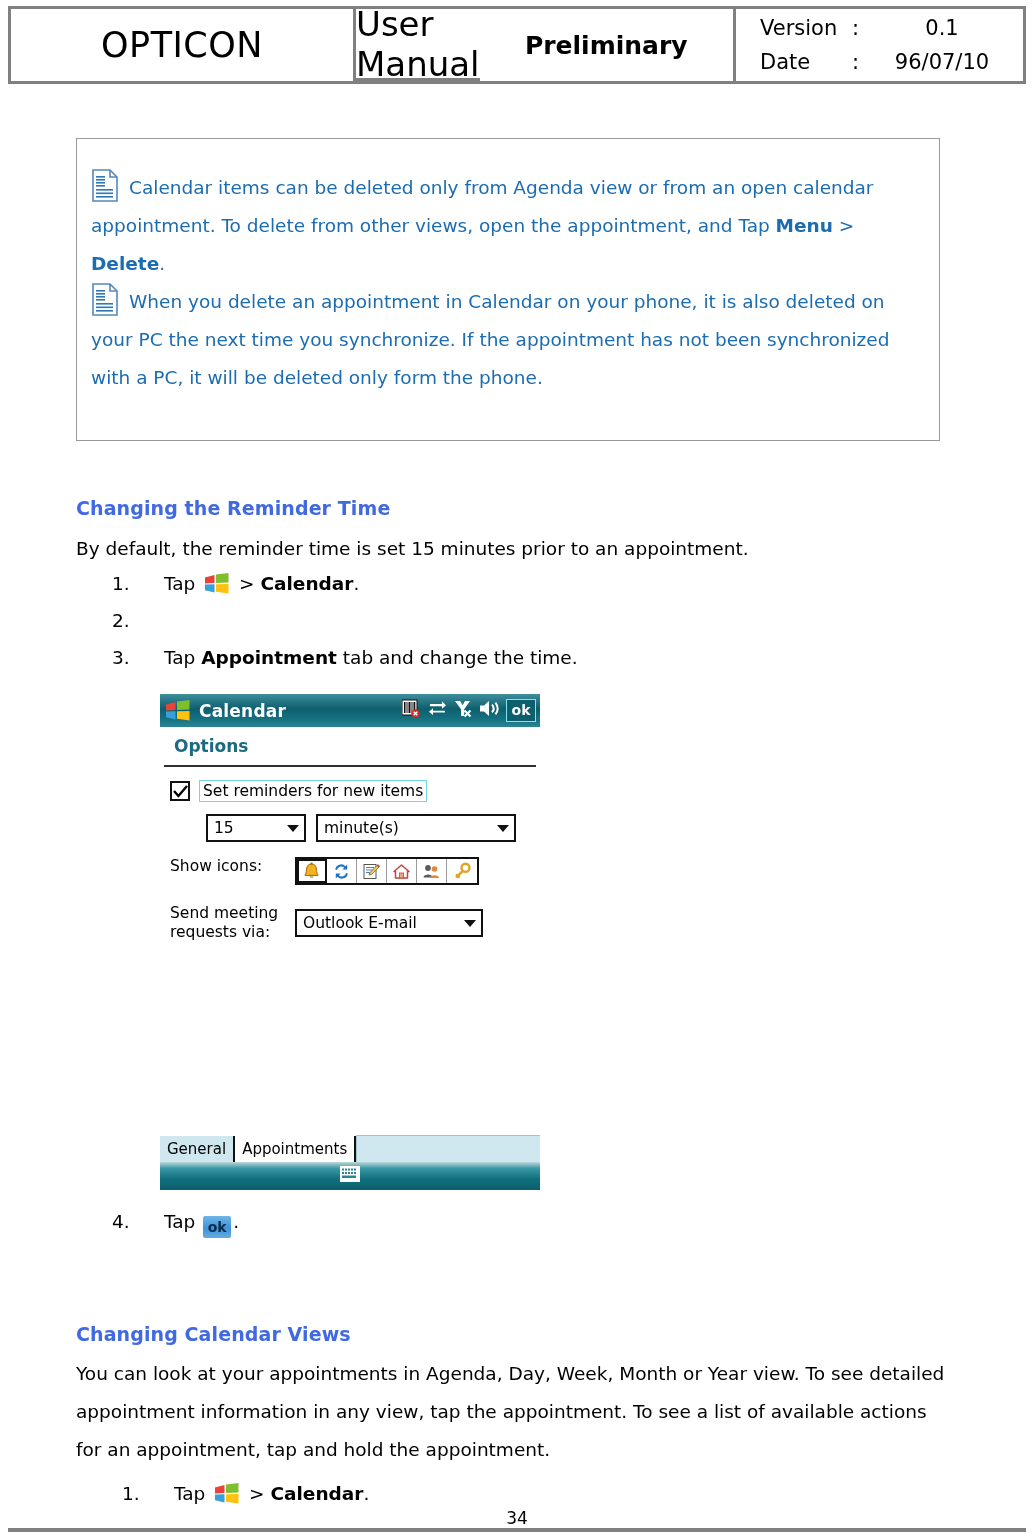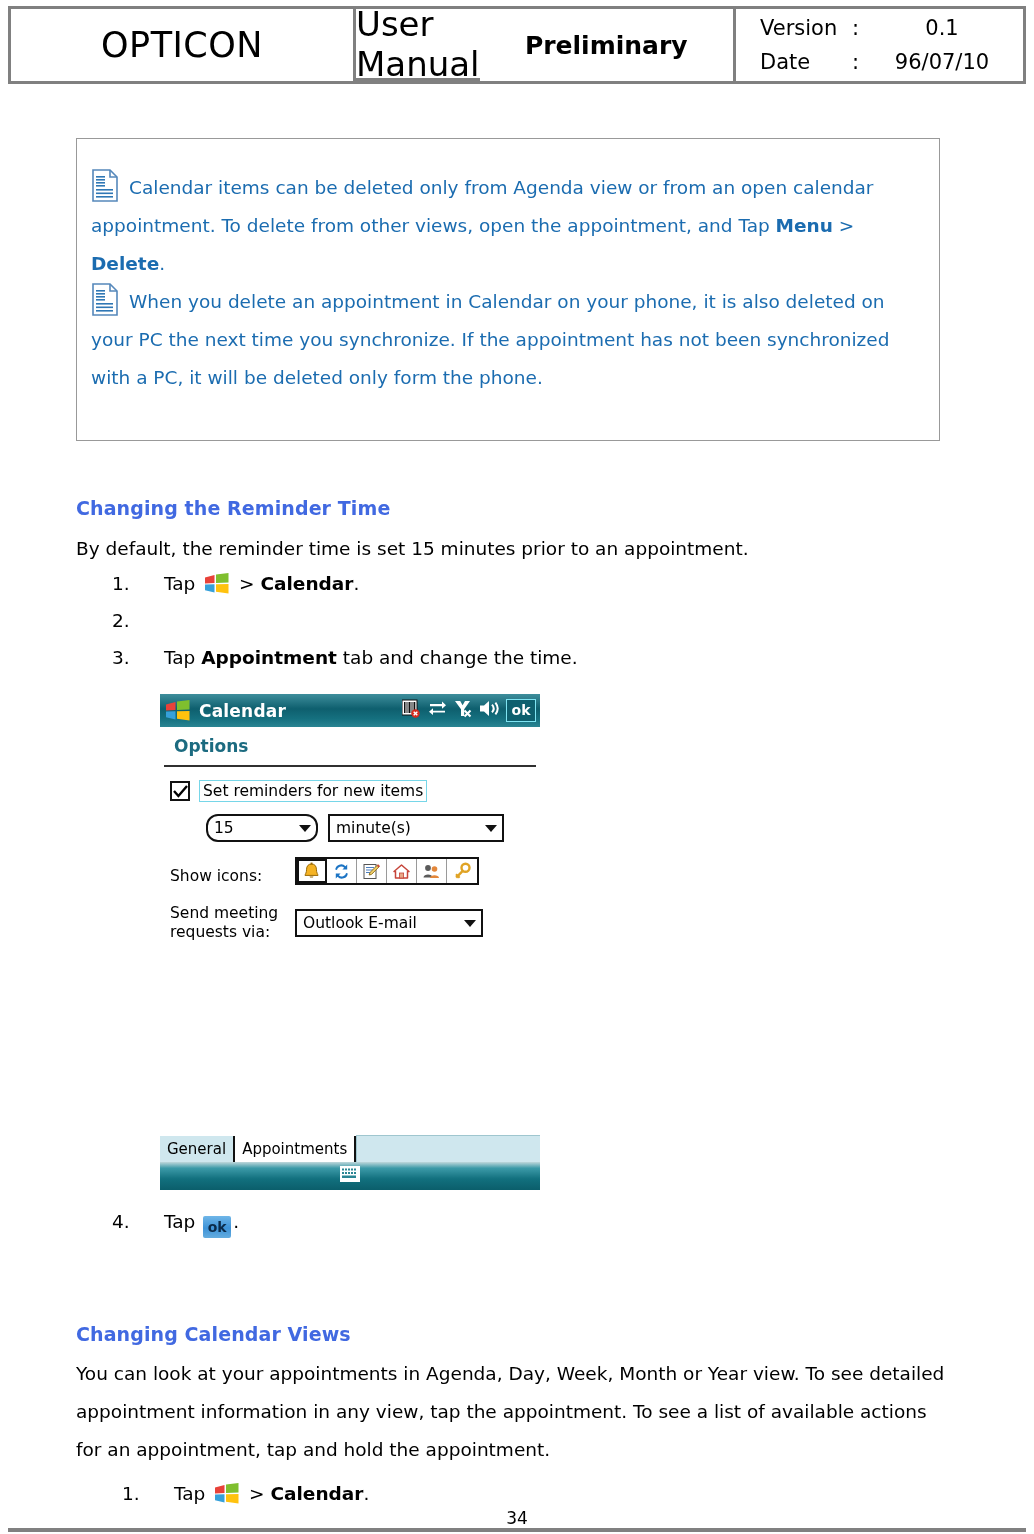--- a/index.html
+++ b/index.html
@@ -273,24 +273,24 @@
     padding: 0 5px 0 6px;
   }
   .pda-select .sel-val { flex: 1 1 auto; }
   .pda-select .caret {
     width: 0; height: 0;
     border-left: 6px solid transparent;
     border-right: 6px solid transparent;
     border-top: 7px solid #111;
     margin-left: 6px;
   }
-  .sel-15 { width: 112px; border-radius: 12px; }
-  .sel-unit { width: 176px; }
-
-  .pda-row-3 { margin-top: 15px; display:flex; align-items:flex-end; }
+  .sel-15 { width: 100px; }
+  .sel-unit { width: 200px; }
+
+  .pda-row-3 { margin-top: 15px; display:flex; align-items:flex-start; }
   .pda-label {
     font-size: 15.5px; color: #000; width: 125px; flex: 0 0 125px;
   }
   .pda-iconstrip {
     display: flex;
     border: 2px solid #111;
     height: 28px;
     box-sizing: border-box;
     background: #fff;
   }

